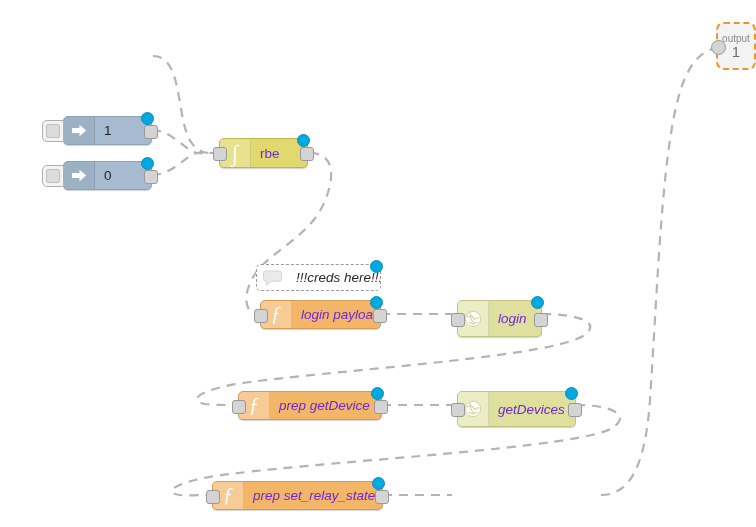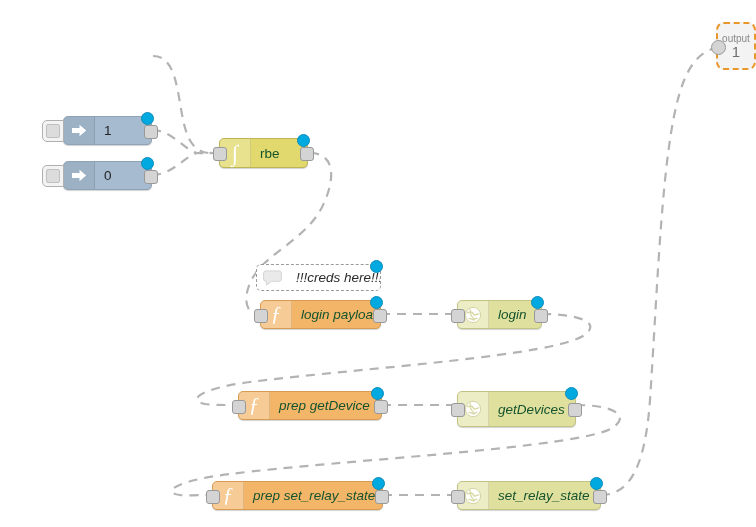--- a/index.html
+++ b/index.html
@@ -52,21 +52,21 @@
     align-items: center;
     justify-content: center;
     background: rgba(0,0,0,0.06);
   }
   .node .label {
     flex: 1 1 auto;
     display: flex;
     align-items: center;
     padding: 0 9px;
     font-size: 13.5px;
-    color: #14532d;
+    color: #6d28d9;
     white-space: nowrap;
     overflow: hidden;
   }
   .node.italic .label { font-style: italic; }
 
   
   .port {
     position: absolute;
     width: 12px;
     height: 12px;
@@ -290,21 +290,21 @@
   <div class="node func italic" style="left:260px; top:300px; width:121px; height:29px;">
     <span class="icon-band">
       <span class="glyph-f">ƒ</span>
     </span>
     <span class="label">login payload</span>
     <span class="status-dot"></span>
     <span class="port in"></span>
     <span class="port out"></span>
   </div>
 
-  <div class="node http italic" style="left:457px; top:300px; width:85px; height:29px;">
+  <div class="node http italic" style="left:457px; top:300px; width:85px; height:37px;">
     <span class="icon-band">
       <svg class="glyph-globe" viewBox="0 0 20 20">
         <circle cx="10" cy="10" r="8.5" fill="#ffffff" stroke="#cfcf9a" stroke-width="1"></circle>
         <path d="M3 7 c3 1 4 -1 6 0 c2 1 1 3 3 3 c2 0 3 -2 5 -1" fill="none" stroke="#d8d8a4" stroke-width="1.6"></path>
         <path d="M5 14 c2 -1 3 1 5 1 c2 0 3 -2 5 -1" fill="none" stroke="#d8d8a4" stroke-width="1.6"></path>
         <path d="M6 2.5 c2 3 1 6 2 8 c1 2 3 2 3 6" fill="none" stroke="#d8d8a4" stroke-width="1.4"></path>
       </svg>
     </span>
     <span class="label">login</span>
     <span class="status-dot"></span>
@@ -340,34 +340,20 @@
   <div class="node func italic" style="left:212px; top:481px; width:171px; height:29px;">
     <span class="icon-band">
       <span class="glyph-f">ƒ</span>
     </span>
     <span class="label">prep set_relay_state</span>
     <span class="status-dot"></span>
     <span class="port in"></span>
     <span class="port out"></span>
   </div>
 
-  <div class="node http italic" style="left:457px; top:481px; width:144px; height:29px;">
-    <span class="icon-band">
-      <svg class="glyph-globe" viewBox="0 0 20 20">
-        <circle cx="10" cy="10" r="8.5" fill="#ffffff" stroke="#cfcf9a" stroke-width="1"></circle>
-        <path d="M3 7 c3 1 4 -1 6 0 c2 1 1 3 3 3 c2 0 3 -2 5 -1" fill="none" stroke="#d8d8a4" stroke-width="1.6"></path>
-        <path d="M5 14 c2 -1 3 1 5 1 c2 0 3 -2 5 -1" fill="none" stroke="#d8d8a4" stroke-width="1.6"></path>
-        <path d="M6 2.5 c2 3 1 6 2 8 c1 2 3 2 3 6" fill="none" stroke="#d8d8a4" stroke-width="1.4"></path>
-      </svg>
-    </span>
-    <span class="label">set_relay_state</span>
-    <span class="status-dot"></span>
-    <span class="port in"></span>
-    <span class="port out"></span>
-  </div>
 
   <div class="link-node" style="left:716px; top:22px; width:40px; height:48px;">
     <span class="ltitle">output</span>
     <span class="lnum">1</span>
     <span class="lport" style="left:-7px; top:50%; margin-top:-6.5px;"></span>
   </div>
 
 </div>
 
 </body></html>

